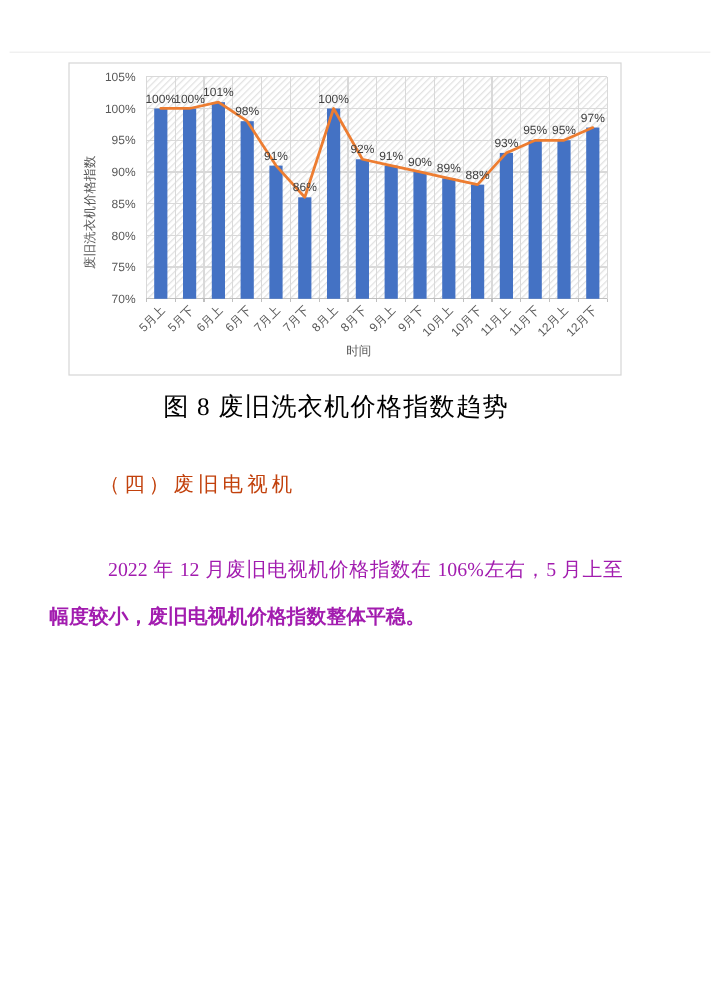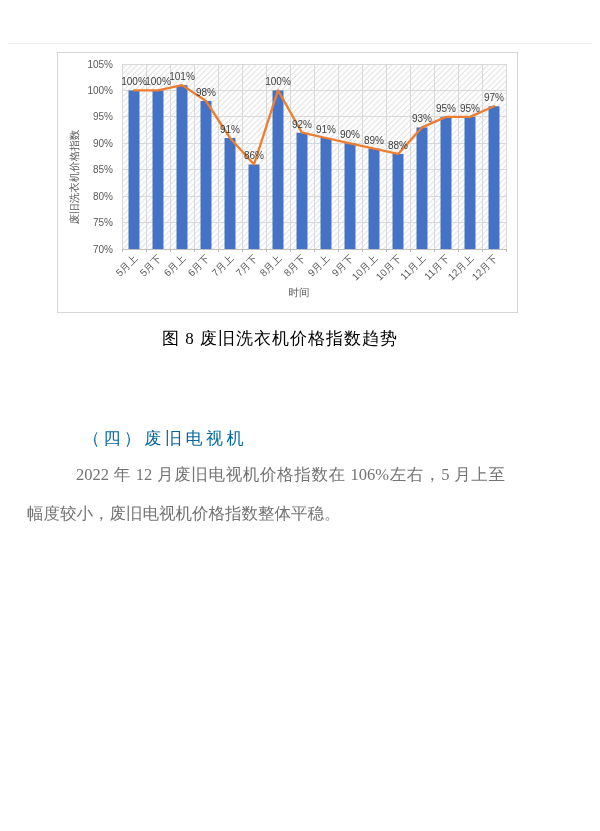--- a/index.html
+++ b/index.html
@@ -21,43 +21,43 @@
     width:461px;height:261px;
     background:#ffffff;
     border:1px solid #d6d6d6;
     box-sizing:border-box;
   }
   .chart-frame svg{display:block;}
   svg text{font-family:"Liberation Sans","DejaVu Sans",sans-serif;}
   .figure-caption{
     position:absolute;left:41px;top:327px;width:478px;
     text-align:center;
-    font-size:17px;line-height:24px;
+    font-size:21px;line-height:24px;
     letter-spacing:1px;
     color:#000;
   }
   .section-heading{
-    position:absolute;left:83px;top:427px;
+    position:absolute;left:83px;top:392px;
     font-size:17px;line-height:24px;
     letter-spacing:3.5px;
-    color:#0369a1;
+    color:#c2410c;
   }
   .body-paragraph{
-    position:absolute;left:27px;top:455px;width:478px;
+    position:absolute;left:41px;top:455px;width:478px;
     font-size:16.5px;
-    color:#737373;
+    color:#a21caf;
   }
   .para-line{
     line-height:39px;
     text-align:justify;
     text-align-last:justify;
     white-space:nowrap;
   }
   .para-line.first{padding-left:49px;}
-  .para-line.last{text-align-last:left;white-space:normal;}
+  .para-line.last{text-align-last:left;white-space:normal;font-weight:bold;}
 </style>
 </head>
 <body>
 
 <div class="page">
 
   <div class="top-rule"></div>
 
   <div class="chart-frame">
     <svg id="chart-svg" width="459" height="259" viewBox="0 0 459 259">

